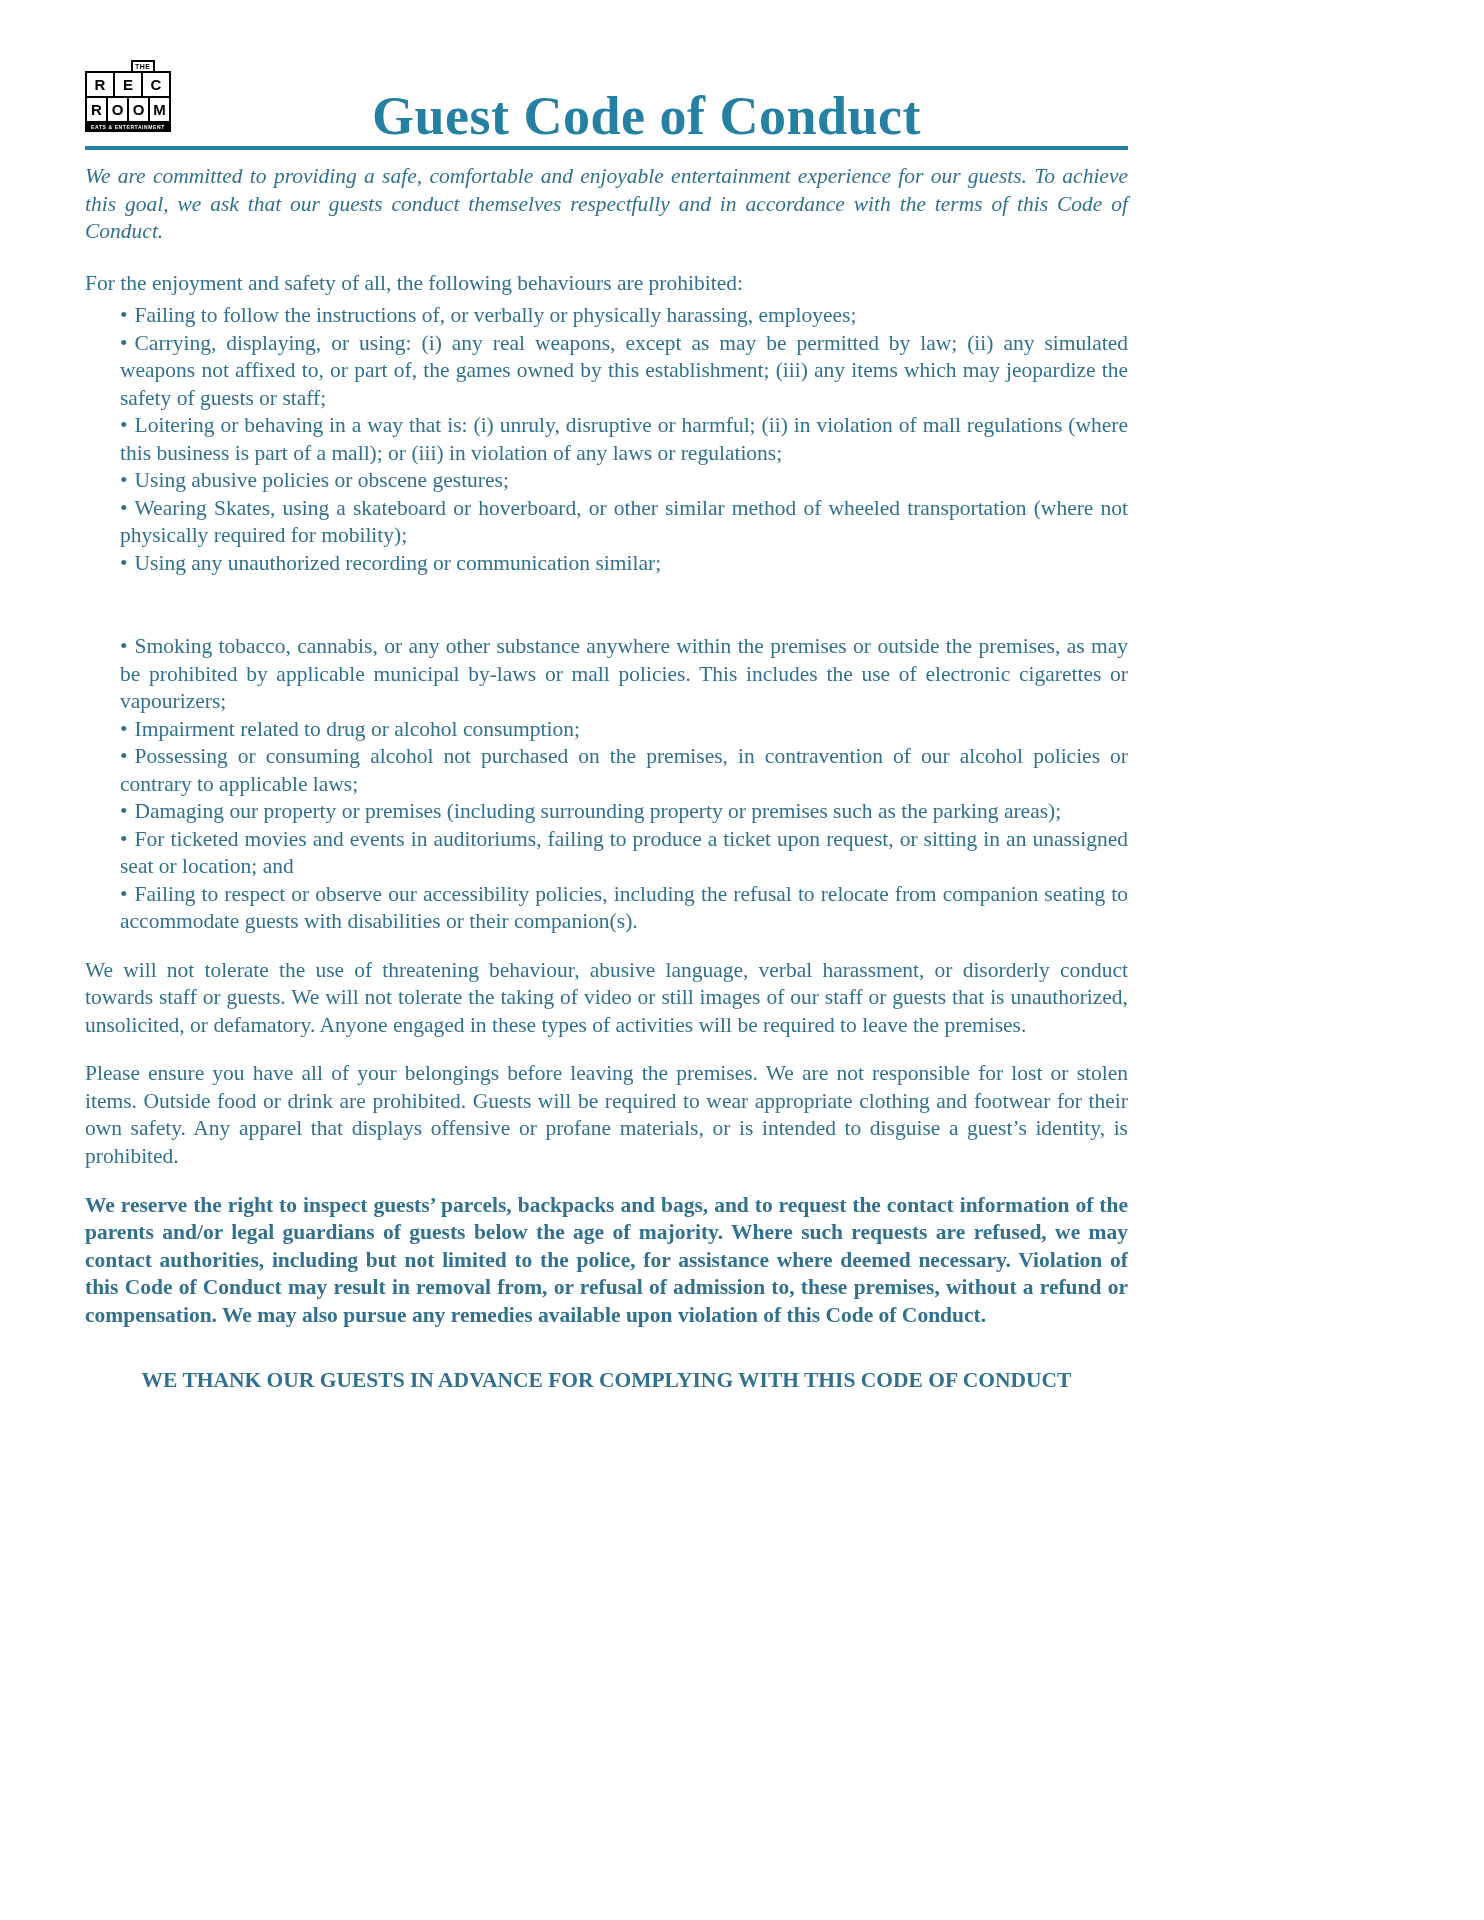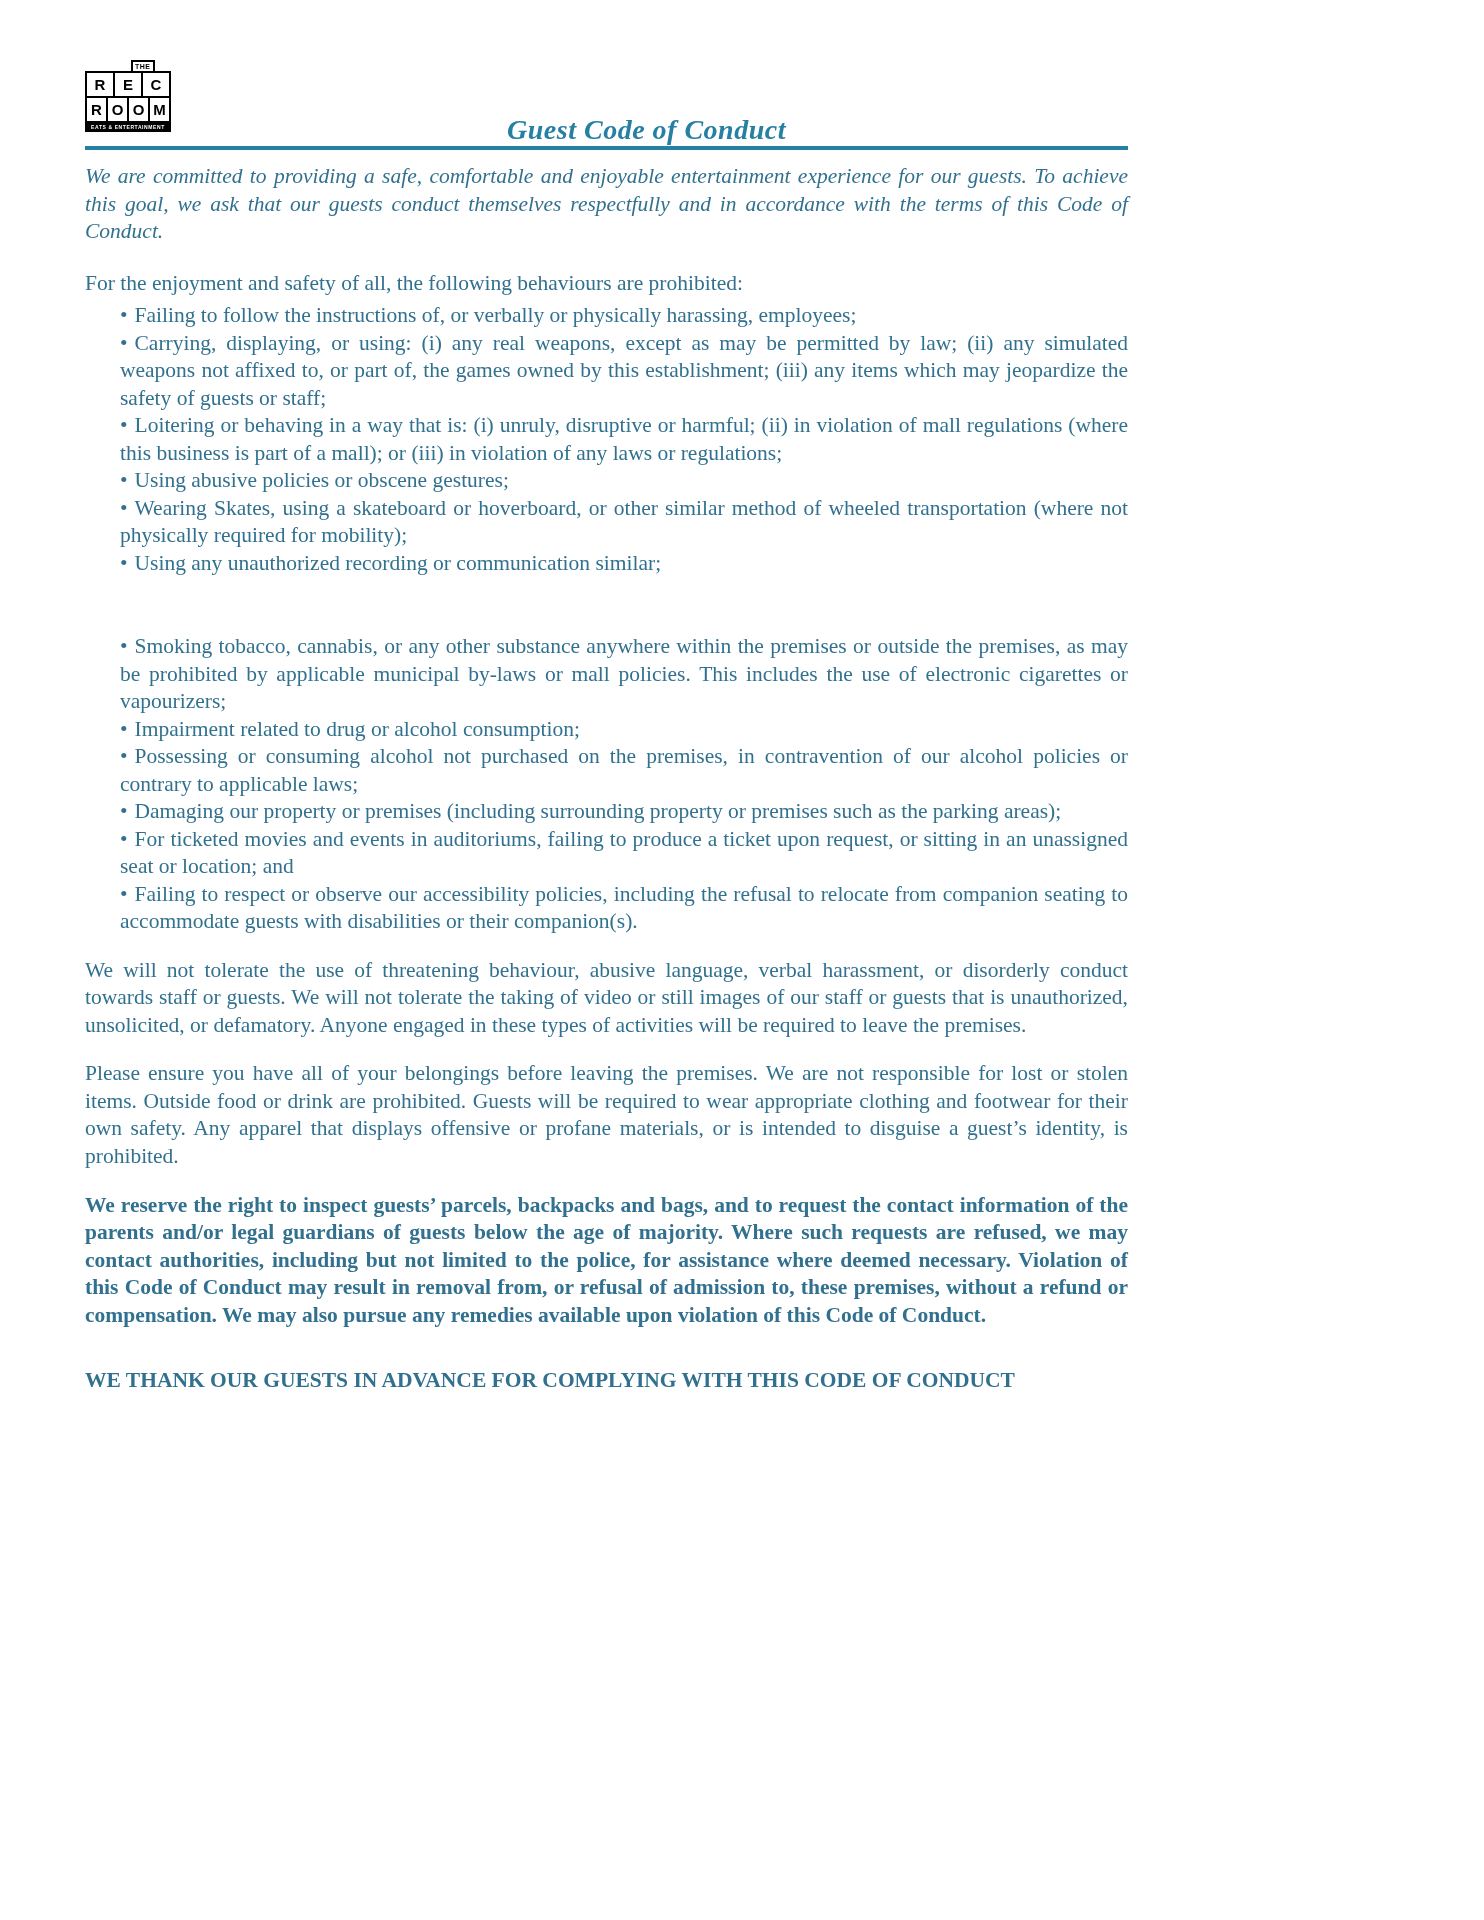--- a/index.html
+++ b/index.html
@@ -23,26 +23,25 @@
   .header {
     position: relative;
     height: 90px;
     border-bottom: 4px solid var(--title-teal);
   }
   .doc-title {
     position: absolute;
     left: 0; right: 0; bottom: 0;
     text-align: center;
     padding-left: 80px;
-    font-size: 28px;
+    font-size: 54px;
     font-weight: bold;
     color: var(--title-teal);
     line-height: 1.1;
     letter-spacing: 0.5px;
-    font-style: italic;
   }
 
   
   .logo { position: absolute; left: 0; top: -2px; width: 86px; }
   .logo-the-row { height: 13px; position: relative; }
   .logo-the {
     position: absolute; left: 46px; bottom: -2px;
     border: 2px solid #000;
     font: bold 7px "Liberation Sans", sans-serif;
     padding: 1px 2px;
@@ -90,21 +89,21 @@
   }
   .prohibited-intro { margin-top: 24px; }
   .bullet-list { margin-top: 5px; }
   .bullet { margin-left: 35px; }
   .marker { margin-right: 7px; }
   .bullet-list.group2 { margin-top: 56px; }
   .para { margin-top: 21px; }
   .bold { font-weight: bold; }
   .closing {
     margin-top: 38px;
-    text-align: left;
+    text-align: center;
     font-weight: bold;
     color: var(--body-teal);
     font-size: 21.5px;
     line-height: 1.28;
   }
 </style>
 </head>
 <body>
 
 <div class="page">

